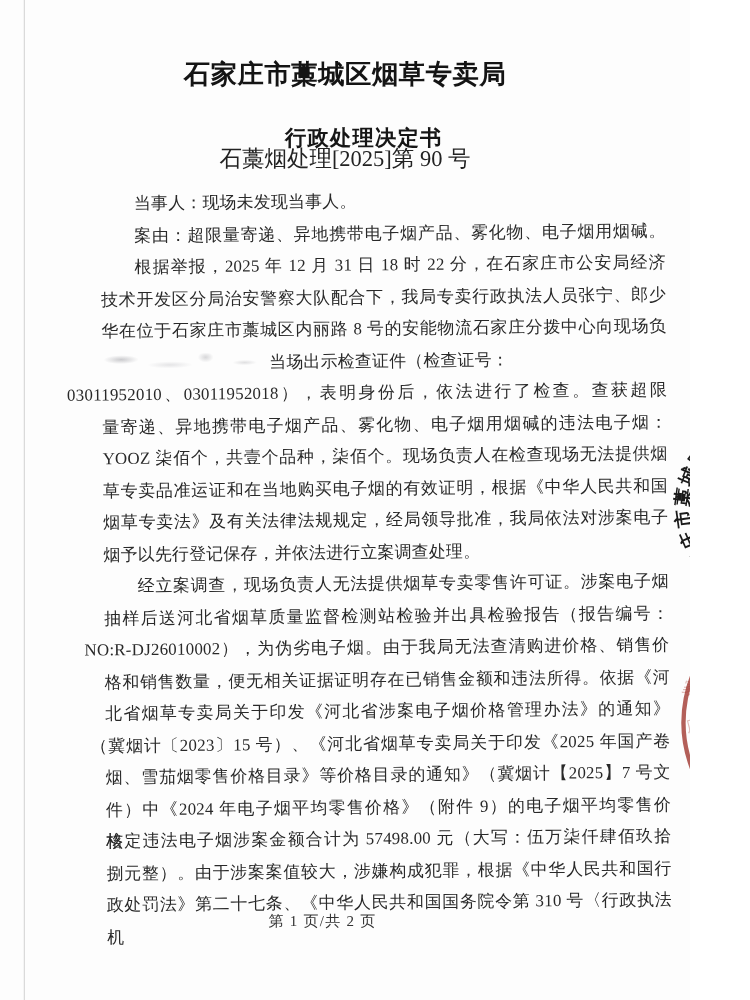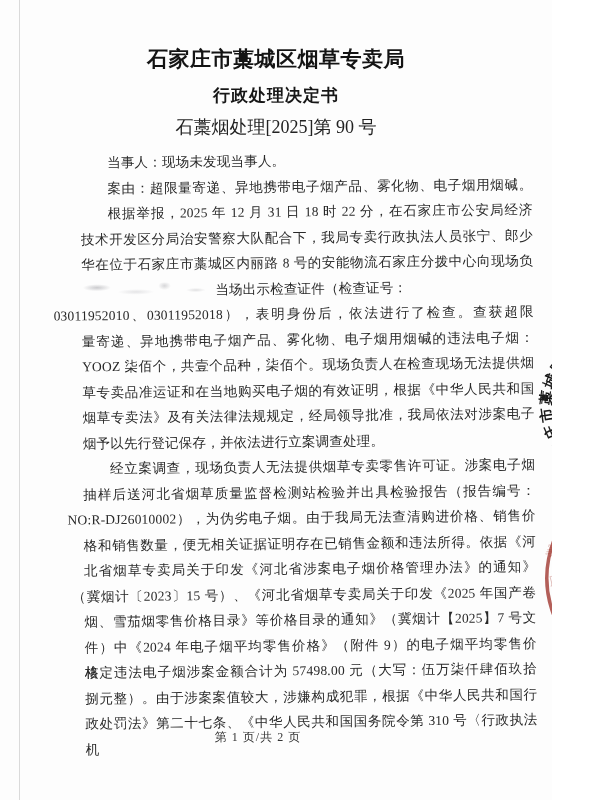--- a/index.html
+++ b/index.html
@@ -8,21 +8,21 @@
     font-family:"Liberation Serif","DejaVu Serif",serif;color:#262626;
   }
   .scanline{position:absolute;top:0;height:800px;}
   .scanline.left{left:19px;width:1px;background:#bdbdbd;opacity:.55;}
   .scanline.right{left:597px;width:2px;background:#9a9a9a;opacity:.8;}
   .title{
     position:absolute;top:45px;left:0;width:100%;margin:0;text-align:center;
     font-size:21px;font-weight:700;letter-spacing:0.5px;color:#141414;
   }
   .subtitle{
-    position:absolute;top:84px;left:0;width:100%;margin:0;text-align:center;
+    position:absolute;top:84px;left:0;width:100%;margin:15px;text-align:center;
     font-size:17px;font-weight:700;letter-spacing:1px;color:#161616;
   }
   .docnum{
     position:absolute;top:115px;left:0;width:100%;text-align:center;
     font-size:18px;color:#222;
   }
   .doc-body{
     position:absolute;top:146px;left:80px;width:452px;
     transform:rotate(-0.55deg);transform-origin:100% 0;
   }

